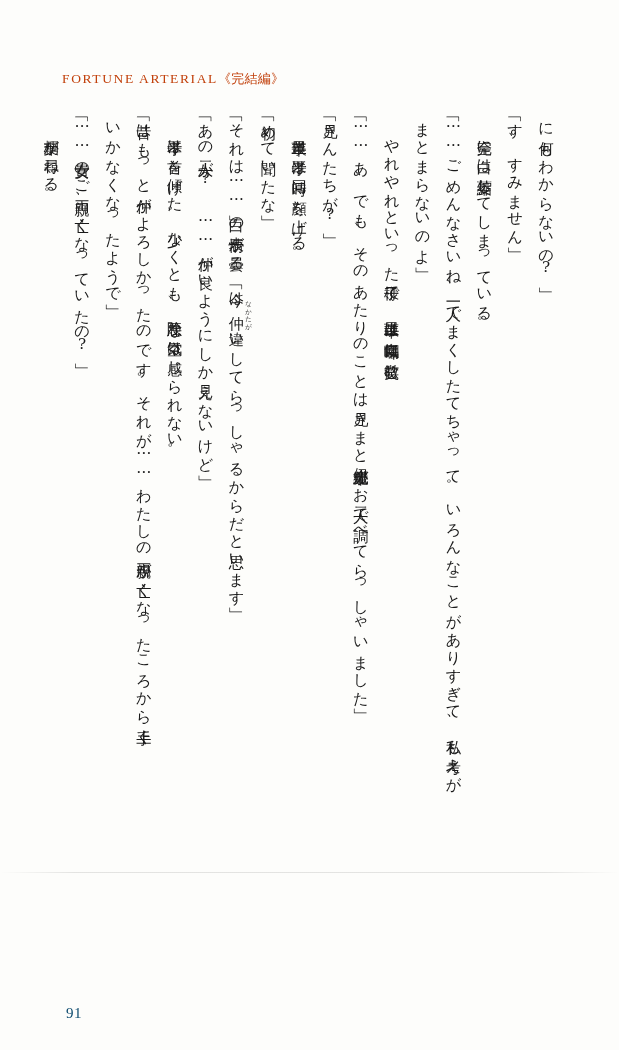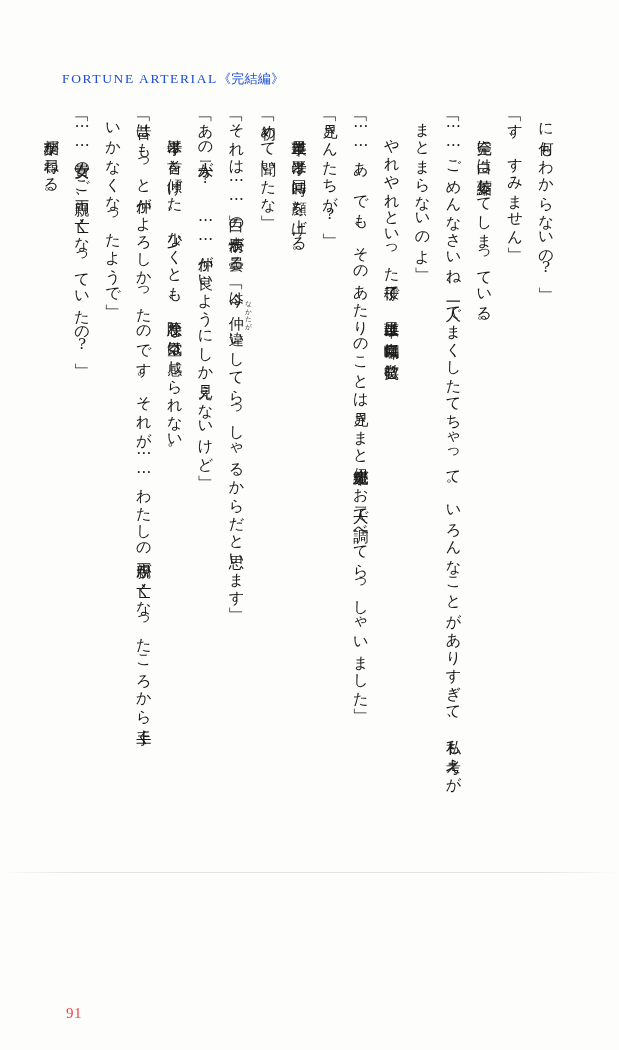--- a/index.html
+++ b/index.html
@@ -22,21 +22,21 @@
     background: #fdfdfb;
   }
 
   
   .running-head {
     position: absolute;
     top: 70px;
     left: 62px;
     font-size: 13.5px;
     letter-spacing: 0.06em;
-    color: #1d4ed8;
+    color: #c2410c;
     white-space: nowrap;
     font-family: "Liberation Serif", "DejaVu Serif", serif;
   }
   .running-head .series {
     font-variant: small-caps;
     letter-spacing: 0.12em;
   }
   .running-head .sub {
     font-family: "DejaVu Serif", serif;
     font-size: 13px;
@@ -80,21 +80,21 @@
     height: 1px;
     background: linear-gradient(to right, rgba(0,0,0,0.0) 0%, rgba(0,0,0,0.10) 12%, rgba(0,0,0,0.10) 88%, rgba(0,0,0,0.0) 100%);
   }
 
   
   .folio {
     position: absolute;
     left: 66px;
     bottom: 28px;
     font-size: 15px;
-    color: #ef4444;
+    color: #0c4a6e;
     font-family: "Liberation Serif", "DejaVu Serif", serif;
     letter-spacing: 0.04em;
   }
 </style>
 </head>
 <body>
 
 <div class="page">
 
   <div class="running-head">

